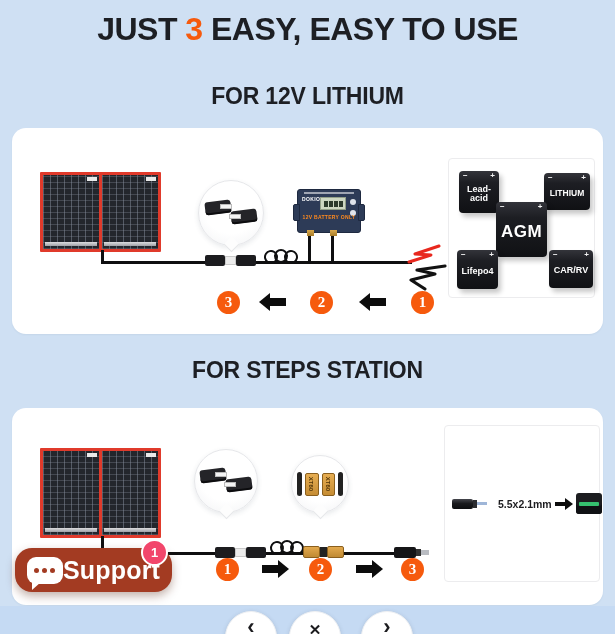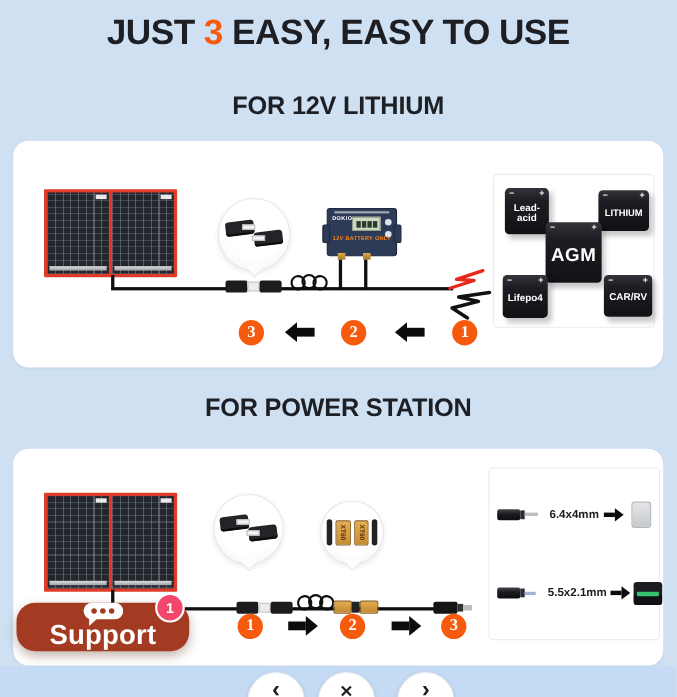--- a/index.html
+++ b/index.html
@@ -167,21 +167,21 @@
   .st3::after{content:"";position:absolute;left:8px;top:-4px;width:10px;height:4px;border:1.5px solid #9b9ea3;border-bottom:none;border-radius:3px 3px 0 0;}
   .st4{background:#1c1d20;box-shadow:inset 0 -8px 0 #101114;}
   .st4::after{content:"";position:absolute;left:3px;top:9px;width:20px;height:4px;background:#35c06f;border-radius:1px;}
   .st5{background:#232427;box-shadow:inset 0 4px 0 #b43527;}
   .st5::after{content:"";position:absolute;left:3px;top:8px;width:20px;height:8px;
     background:repeating-linear-gradient(0deg,#e07b2f 0 2px,#232427 2px 4px);}
   
   .support{
     position:absolute;left:15px;top:548px;width:157px;height:44px;border-radius:17px;
     background:var(--support);box-shadow:0 4px 10px rgba(80,30,10,.35);
-    display:flex;align-items:center;justify-content:center;cursor:pointer;flex-direction:column;
+    display:flex;align-items:center;justify-content:center;cursor:pointer;
   }
   .chatbubble{position:relative;width:36px;height:27px;background:#fff;border-radius:9px;
     display:flex;align-items:center;justify-content:center;gap:3px;}
   .chatbubble::after{content:"";position:absolute;left:5px;bottom:-6px;
     border-top:8px solid #fff;border-right:9px solid transparent;}
   .chatbubble i{width:5px;height:5px;border-radius:50%;background:var(--support);}
   .support .txt{color:#fff;font-size:25px;font-weight:bold;letter-spacing:.2px;}
   .badge{
     position:absolute;left:141px;top:539px;width:27px;height:27px;border-radius:50%;
     background:var(--badge);border:2.5px solid #fff;color:#fff;
@@ -289,21 +289,21 @@
   <span class="arr l" style="left:247px;top:165px;">
       <span class="bar"></span>
     </span>
   <span class="step" style="left:298px;top:163px;">2</span>
   <span class="arr l" style="left:347px;top:165px;">
       <span class="bar"></span>
     </span>
   <span class="step" style="left:399px;top:163px;">1</span>
 </div>
 
-<div class="h2 power">FOR POWER STATION</div>
+<div class="h2 power">FOR STEPS STATION</div>
 
 <div class="panel p2">
 
   <div class="solar" style="left:28px;top:40px;width:121px;height:90px;">
     <div class="half"></div>
     <div class="half"></div>
   </div>
 
   <div class="wire" style="left:89px;top:128px;width:2.5px;height:18px;"></div>
   <div class="wire" style="left:89px;top:144px;width:300px;height:2.5px;"></div>
@@ -344,32 +344,20 @@
           <span>XT60</span>
         </span>
       <span class="xb">
           <span>XT60</span>
         </span>
       <span class="cap"></span>
     </div>
   </div>
 
   <div class="adcard">
-    <div class="adrow r2">
-      <span class="plug">
-          <span class="barrel"></span>
-          <span class="collar"></span>
-          <span class="pin"></span>
-        </span>
-      <span class="adsize">6.4x4mm</span>
-      <span class="adarr">
-          <span class="bar"></span>
-        </span>
-      <span class="station st2"></span>
-    </div>
     <div class="adrow r4">
       <span class="plug">
           <span class="barrel"></span>
           <span class="collar"></span>
           <span class="pin"></span>
         </span>
       <span class="adsize">5.5x2.1mm</span>
       <span class="adarr">
           <span class="bar"></span>
         </span>

